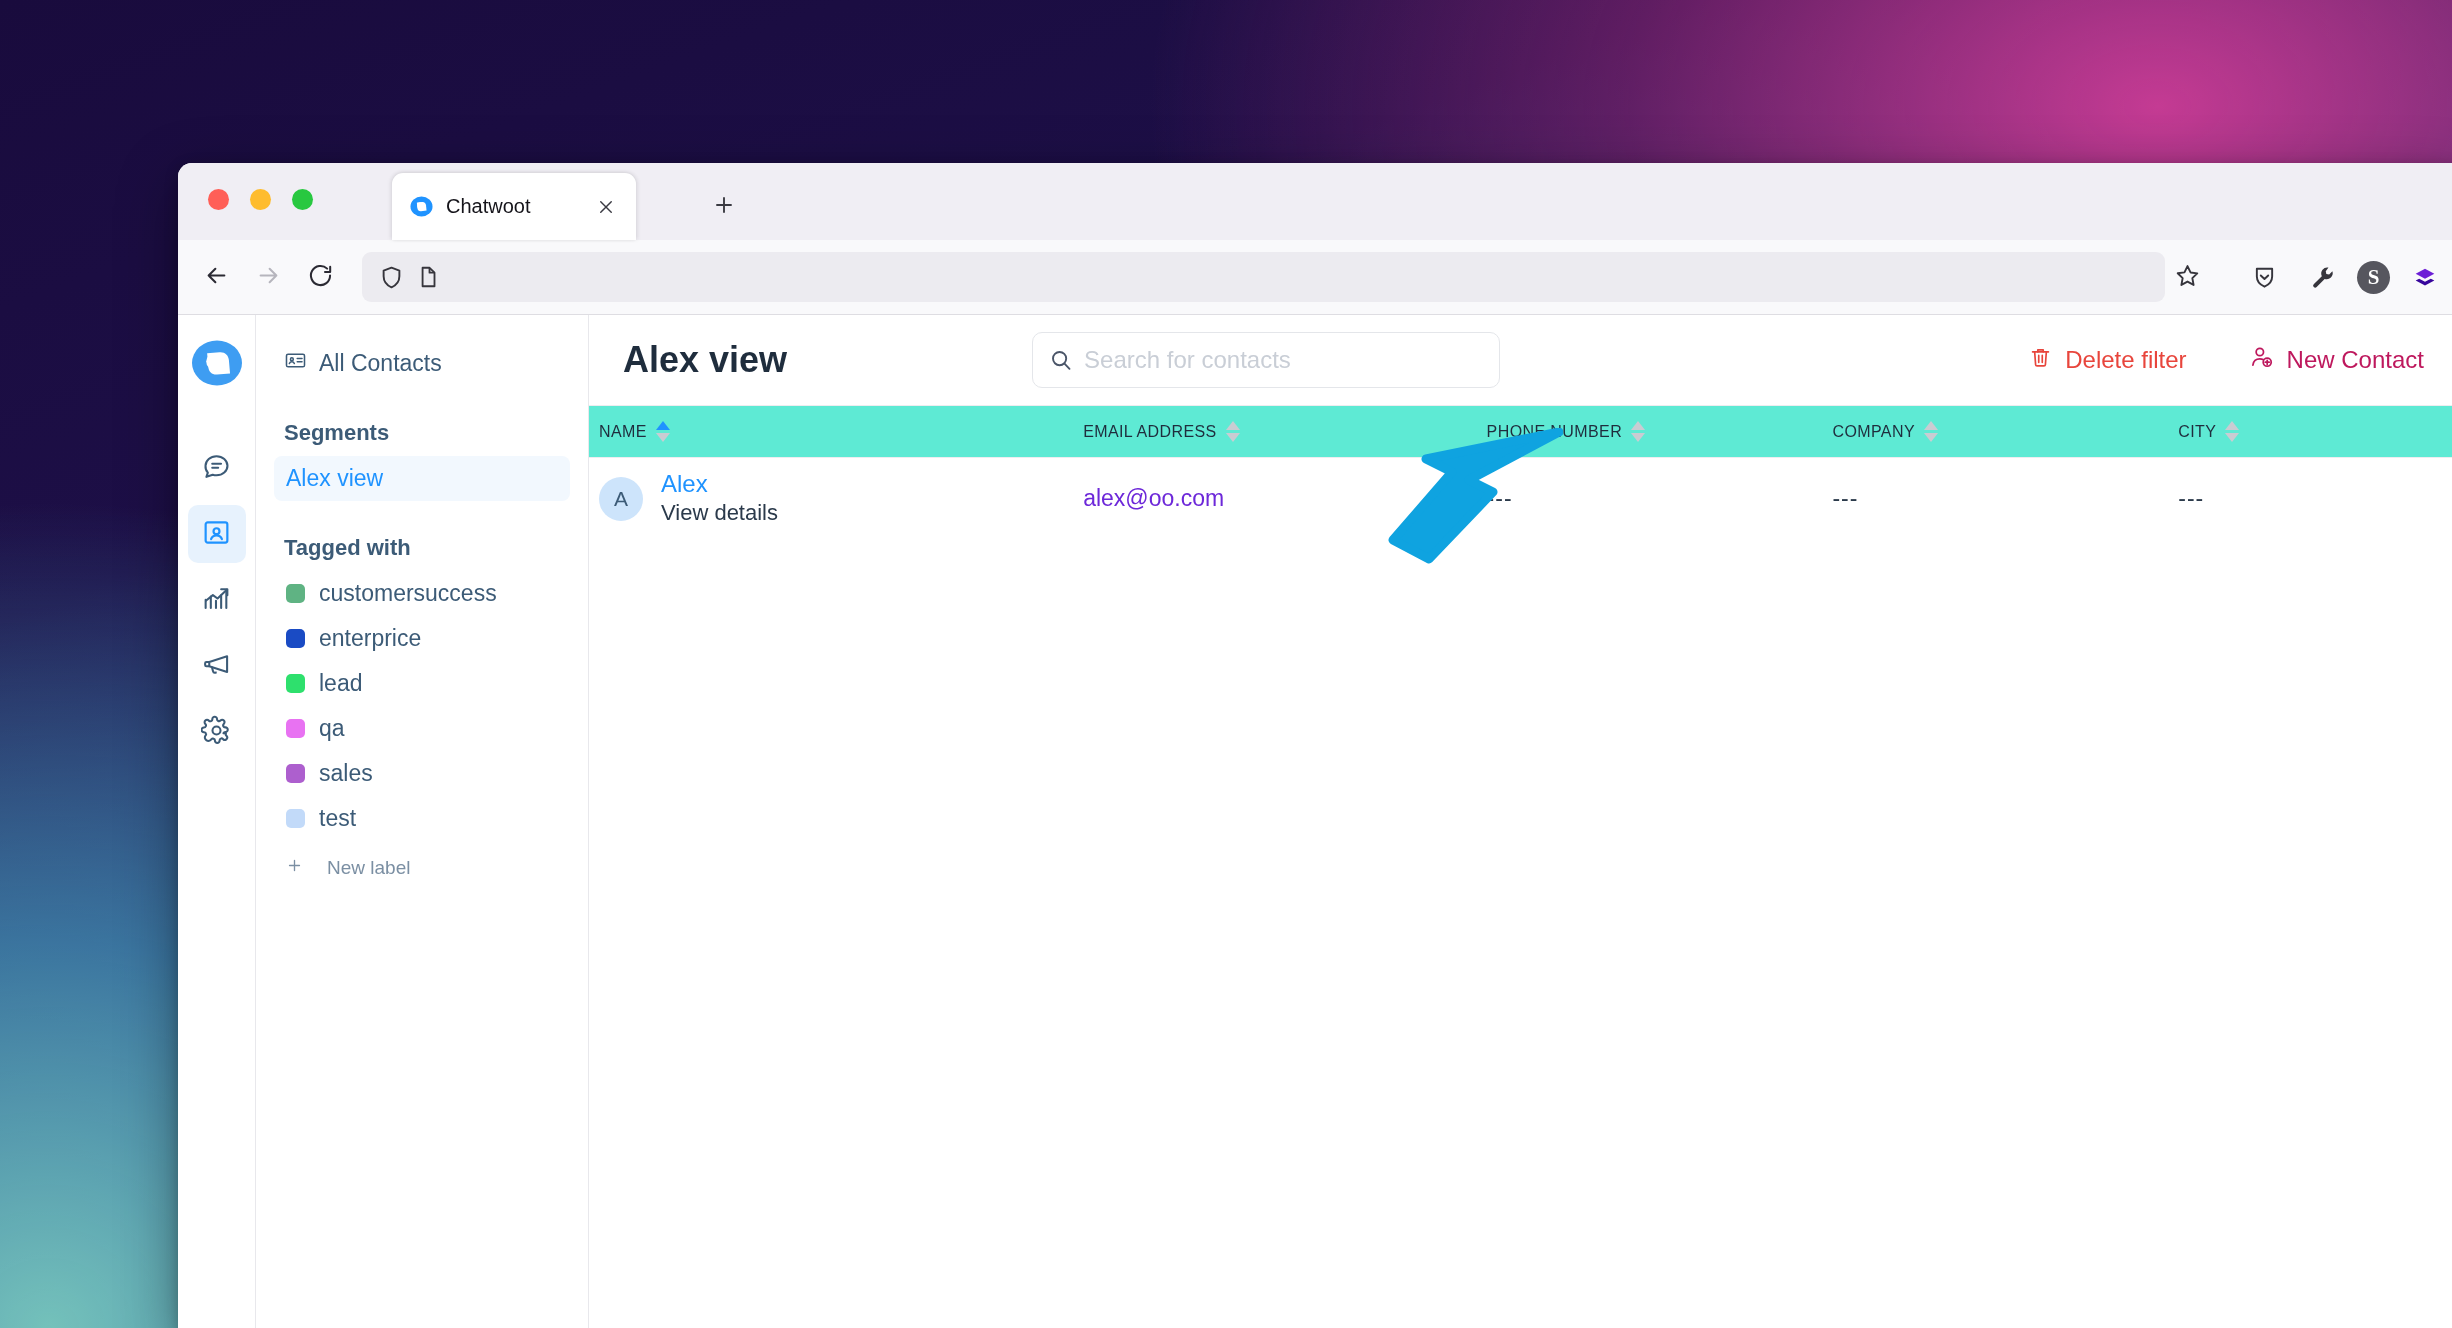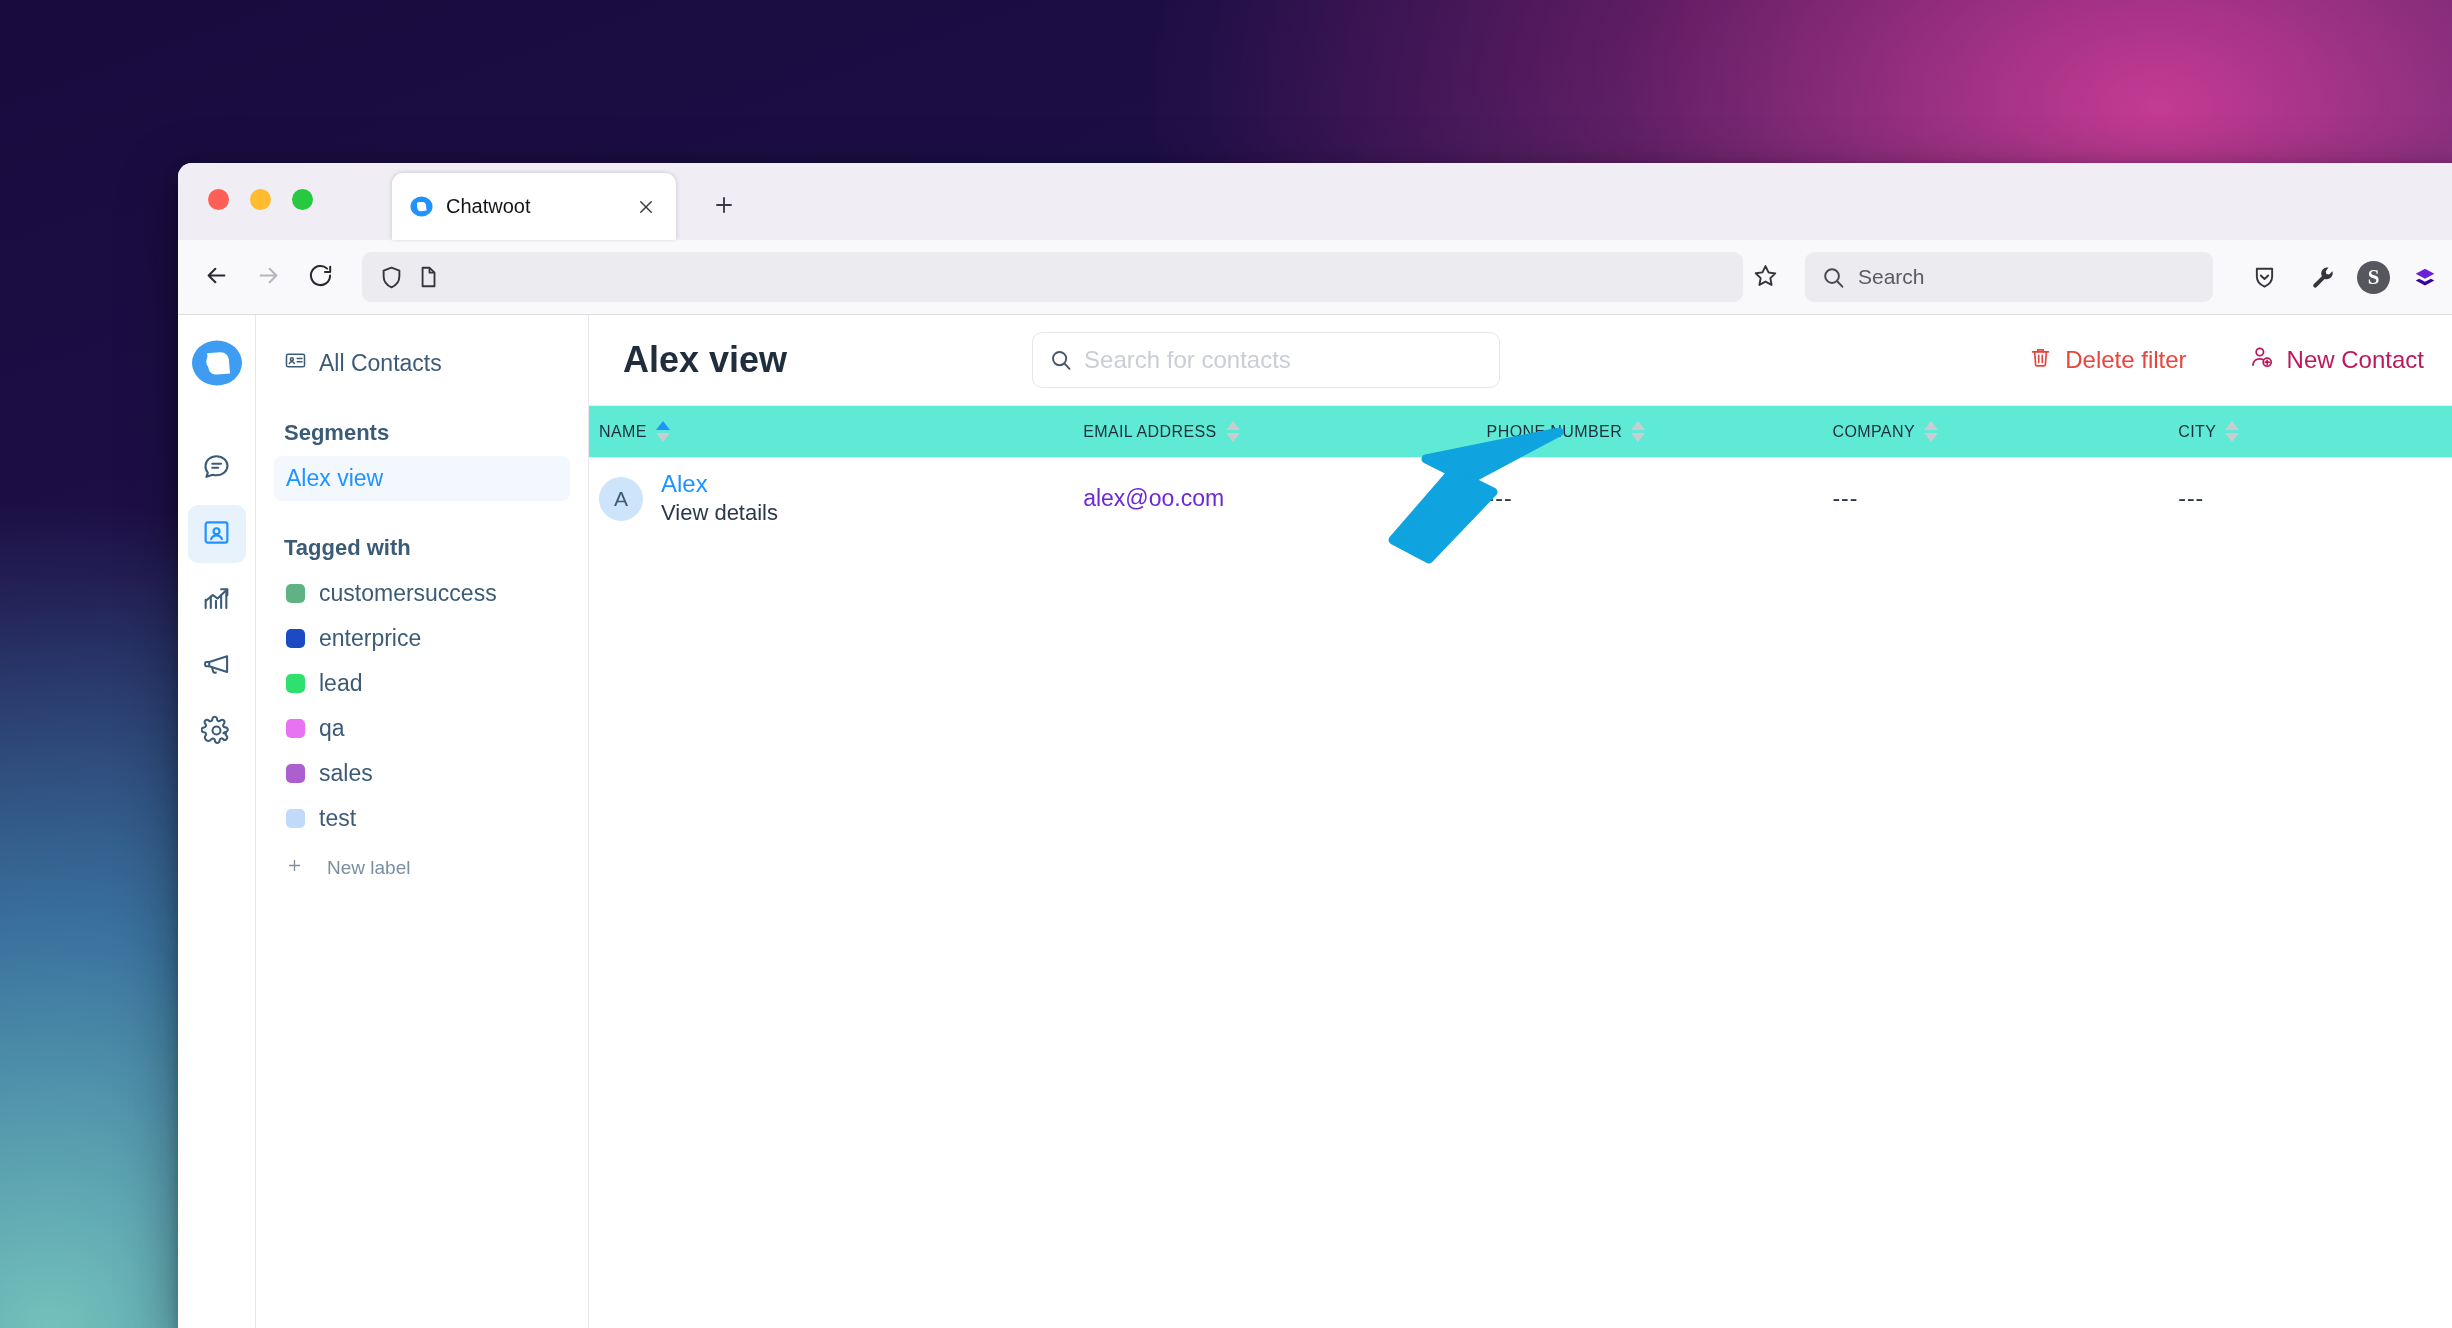--- a/index.html
+++ b/index.html
@@ -38,21 +38,21 @@
     position: absolute; left: 30px; top: 26px;
     display: flex; gap: 21px; align-items: center;
   }
   .dot { width: 21px; height: 21px; border-radius: 50%; }
   .dot.red { background: #ff5f57; }
   .dot.yellow { background: #febc2e; }
   .dot.green { background: #28c840; }
 
   .tab {
     position: absolute; left: 214px; top: 10px;
-    width: 284px; height: 67px;
+    width: 244px; height: 67px;
     background: #ffffff;
     border-radius: 11px 11px 0 0;
     display: flex; align-items: center;
     padding: 0 16px 0 18px;
     box-shadow: 0 -1px 4px rgba(0,0,0,0.07), 2px 0 4px rgba(0,0,0,0.05), -2px 0 4px rgba(0,0,0,0.05);
   }
   .tab-favicon {
     width: 23px; height: 23px; flex: 0 0 23px;
     margin-right: 13px;
   }
@@ -386,29 +386,20 @@
     </div>
 
     <div class="star-btn">
       <span>
         <svg viewBox="0 0 24 24" width="27" height="27" fill="none" stroke="currentColor" stroke-width="1.7" stroke-linejoin="round">
           <path d="M12 3.6l2.7 5.7 6 .8-4.4 4.2 1.1 6.1-5.4-3-5.4 3 1.1-6.1L3.3 10l6-.8z"></path>
         </svg>
       </span>
     </div>
 
-    <div class="searchbar">
-      <span class="sb-ico">
-        <svg viewBox="0 0 24 24" width="25" height="25" fill="none" stroke="currentColor" stroke-width="1.9" stroke-linecap="round">
-          <circle cx="10.6" cy="10.6" r="6.6"></circle>
-            <path d="M15.5 15.6L20.5 20.8"></path>
-        </svg>
-      </span>
-      <span class="sb-ph">Search</span>
-    </div>
 
     <div class="toolbar-right">
       <div class="tbbtn">
         <svg viewBox="0 0 24 24" width="27" height="27" fill="none" stroke="currentColor" stroke-width="1.7" stroke-linejoin="round">
           <path d="M5.2 4.2h13.6v7c0 4.2-3.1 7.4-6.8 9-3.7-1.6-6.8-4.8-6.8-9z"></path>
           <path d="M8.7 10.2l3.3 3.1 3.3-3.1" stroke-linecap="round"></path>
         </svg>
       </div>
       <div class="tbbtn">
         <svg viewBox="0 0 24 24" width="27" height="27" fill="currentColor">

